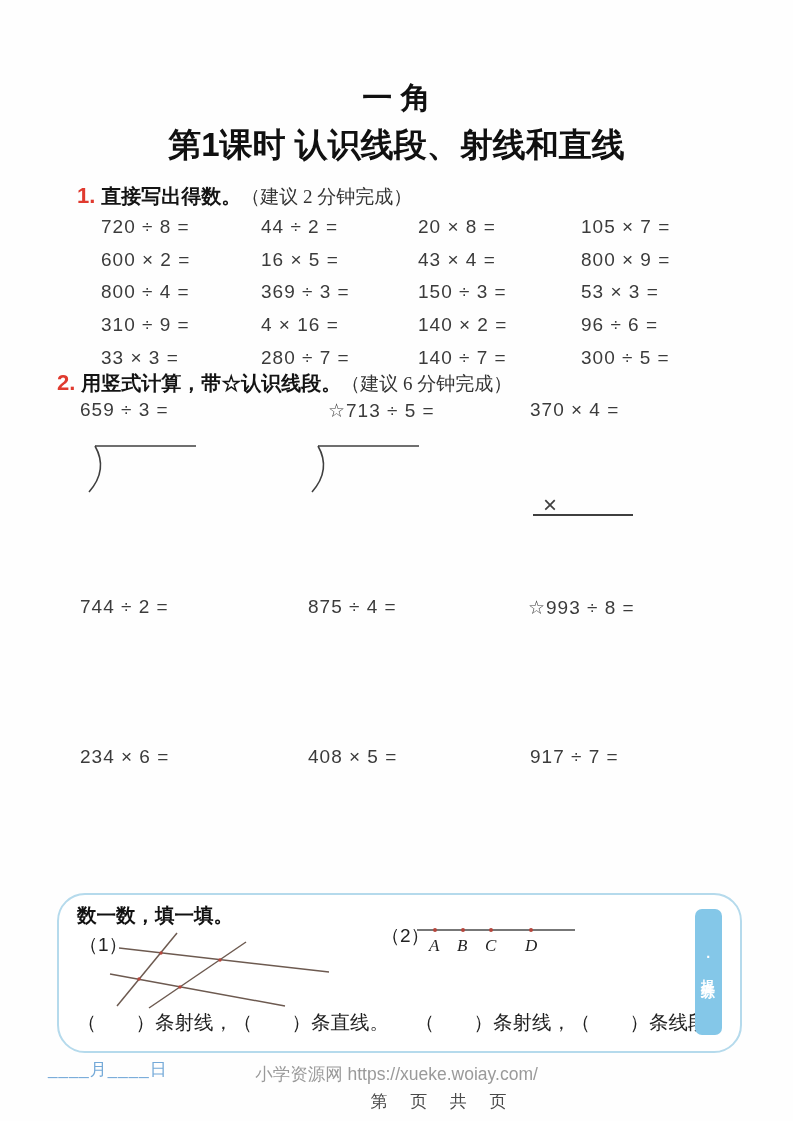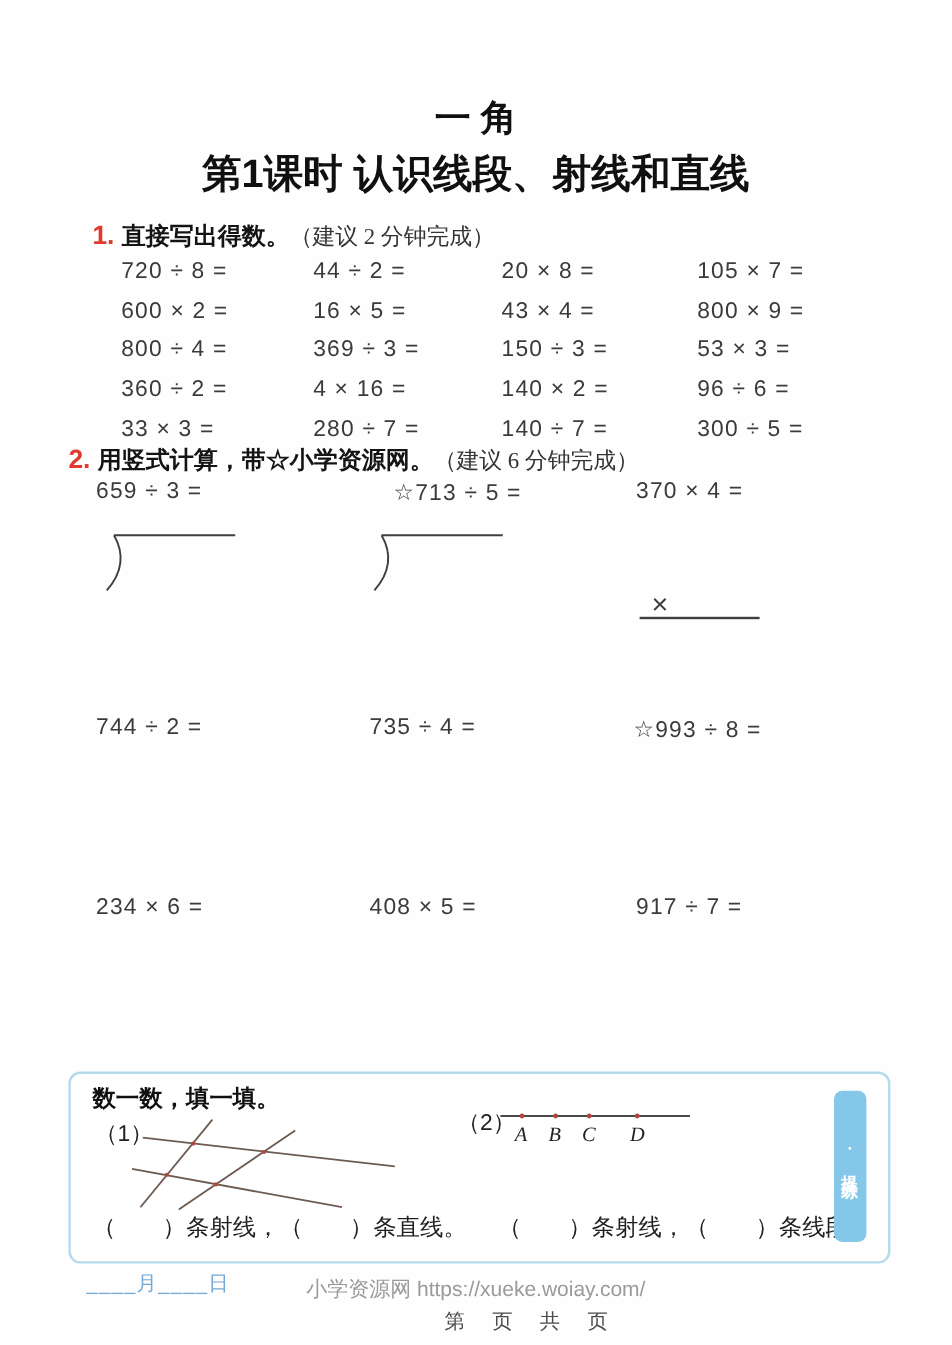--- a/index.html
+++ b/index.html
@@ -40,36 +40,36 @@
   .divbracket svg{display:block;}
   .mult-template{
     width:100px; height:28px; border-bottom:2px solid #3f3f3f;
   }
   .mult-template .x{
     position:absolute; left:10px; bottom:-5px; font-size:24px; color:#3f3f3f;
   }
   
   .bonus-box{
     left:57px; top:893px; width:681px; height:156px;
-    border:2px solid #b5daec; border-radius:10px; background:#fff;
+    border:2px solid #b5daec; border-radius:28px; background:#fff;
   }
   .bonus-title{left:18px; top:7px; font-size:19.5px; font-weight:800; color:#111;}
   .q-label{font-size:19px; color:#222; white-space:pre;}
   .blank-row{top:114px; font-size:19.5px; color:#1f1f1f; white-space:pre;}
   .tab{
     right:18px; top:14px; width:27px; height:126px;
     background:#84c7e8; border-radius:7px;
     display:flex; align-items:center; justify-content:center;
   }
   .tab span{
     writing-mode:vertical-rl; text-orientation:upright;
     color:#ffffff; font-size:14px; font-weight:700; letter-spacing:3px;
   }
   
-  .date-line{left:72px; top:1058px; font-size:17px; color:#74a9d8; letter-spacing:1px; white-space:pre;}
+  .date-line{left:48px; top:1058px; font-size:17px; color:#74a9d8; letter-spacing:1px; white-space:pre;}
   .site-line{left:0; top:1062px; width:100%; text-align:center; font-size:17.5px; color:#9a9a9a;}
   .page-line{left:0; top:1090px; width:100%; text-align:center; font-size:17px; color:#4a4a4a; word-spacing:10px; letter-spacing:4px;padding-left:44px;}
 </style>
 </head>
 <body>
 
 <div class="page">
 
   <div class="abs unit-title">一 角</div>
   <div class="abs lesson-title">第1课时 认识线段、射线和直线</div>
@@ -84,32 +84,32 @@
     <span>20 × 8 =</span>
     <span>105 × 7 =</span>
     <span>600 × 2 =</span>
     <span>16 × 5 =</span>
     <span>43 × 4 =</span>
     <span>800 × 9 =</span>
     <span>800 ÷ 4 =</span>
     <span>369 ÷ 3 =</span>
     <span>150 ÷ 3 =</span>
     <span>53 × 3 =</span>
-    <span>360 ÷ 2 =</span>
+    <span>310 ÷ 9 =</span>
     <span>4 × 16 =</span>
     <span>140 × 2 =</span>
     <span>96 ÷ 6 =</span>
     <span>33 × 3 =</span>
     <span>280 ÷ 7 =</span>
     <span>140 ÷ 7 =</span>
     <span>300 ÷ 5 =</span>
   </div>
 
   <div class="abs sec-head" style="left:57px; top:370px;">
-    <span class="sec-num">2.</span><span class="sec-title">用竖式计算，带☆小学资源网。</span><span class="sec-hint">（建议 6 分钟完成）</span>
+    <span class="sec-num">2.</span><span class="sec-title">用竖式计算，带☆认识线段。</span><span class="sec-hint">（建议 6 分钟完成）</span>
   </div>
 
   <span class="abs prob" style="left:80px;  top:399px;">659 ÷ 3 =</span>
   <span class="abs prob" style="left:328px; top:399px;">☆713 ÷ 5 =</span>
   <span class="abs prob" style="left:530px; top:399px;">370 × 4 =</span>
 
   <div class="abs divbracket" style="left:84px; top:443px;">
     <svg width="115" height="52" viewBox="0 0 115 52">
       <path d="M11 3 C19 17, 19 33, 5 49" stroke="#3f3f3f" stroke-width="1.6" fill="none"></path>
       <line x1="11" y1="3" x2="112" y2="3" stroke="#3f3f3f" stroke-width="1.6"></line>
@@ -120,21 +120,21 @@
       <path d="M11 3 C19 17, 19 33, 5 49" stroke="#3f3f3f" stroke-width="1.6" fill="none"></path>
       <line x1="11" y1="3" x2="112" y2="3" stroke="#3f3f3f" stroke-width="1.6"></line>
     </svg>
   </div>
 
   <div class="abs mult-template" style="left:533px; top:486px;">
     <span class="x">×</span>
   </div>
 
   <span class="abs prob" style="left:80px;  top:596px;">744 ÷ 2 =</span>
-  <span class="abs prob" style="left:308px; top:596px;">735 ÷ 4 =</span>
+  <span class="abs prob" style="left:308px; top:596px;">875 ÷ 4 =</span>
   <span class="abs prob" style="left:528px; top:596px;">☆993 ÷ 8 =</span>
 
   <span class="abs prob" style="left:80px;  top:746px;">234 × 6 =</span>
   <span class="abs prob" style="left:308px; top:746px;">408 × 5 =</span>
   <span class="abs prob" style="left:530px; top:746px;">917 ÷ 7 =</span>
 
   <div class="abs bonus-box">
     <div class="abs bonus-title">数一数，填一填。</div>
 
     <span class="abs q-label" style="left:20px; top:37px;">（1）</span>

